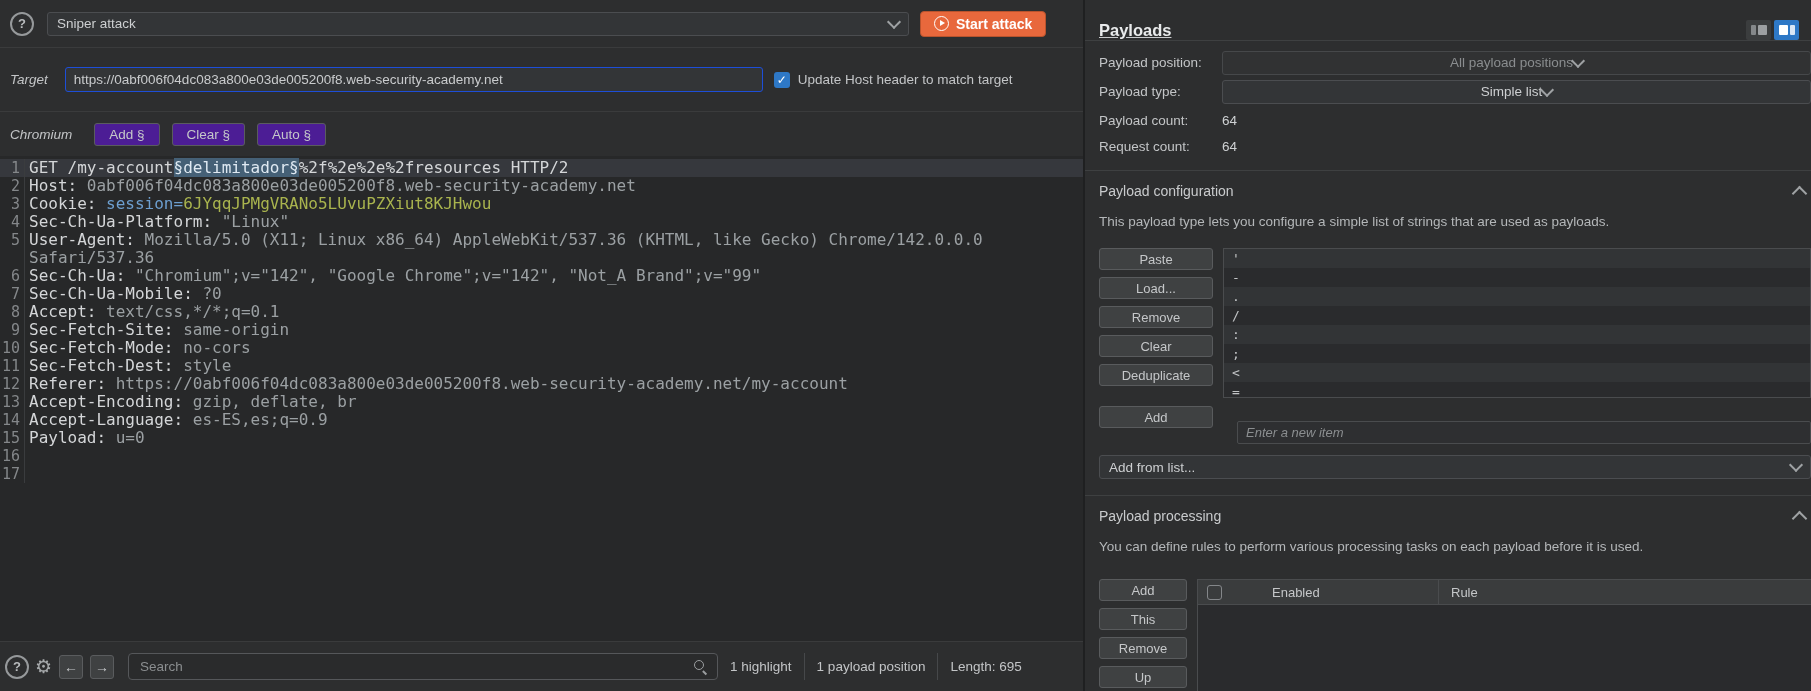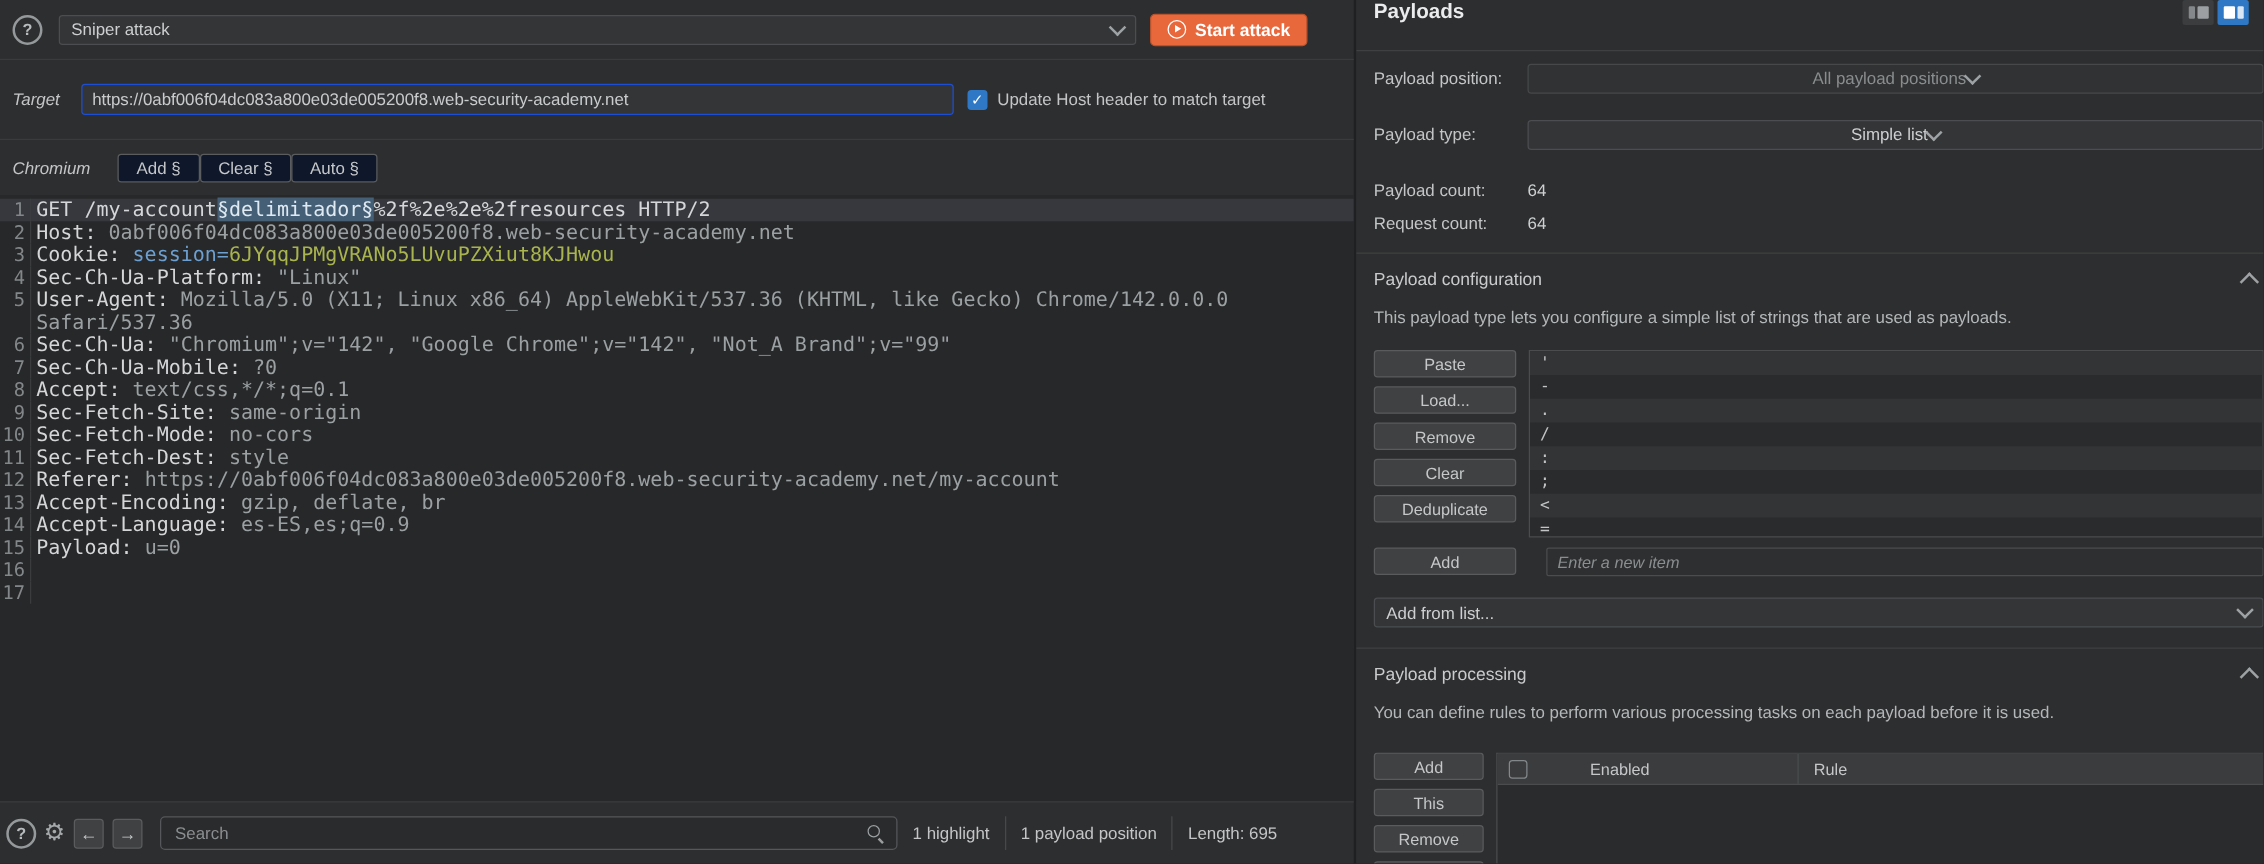--- a/index.html
+++ b/index.html
@@ -26,22 +26,22 @@
   .target-row{height:64px;flex:none;display:flex;align-items:center;border-bottom:1px solid #3a3b3c;padding:0 10px;box-sizing:border-box;}
   .row-label{color:#c3c5c7;font-size:13.5px;flex:none;font-style:italic;}
   .target-input{margin-left:17px;width:698px;height:25px;background:#333537;border:1px solid #1d4ed8;border-radius:3px;
                 color:#c9cbcd;font-size:13.5px;padding:0 8px;box-sizing:border-box;outline:none;}
   .checkbox{margin-left:11px;width:16px;height:16px;border-radius:3px;background:#2e78c6;color:#fff;font-size:12px;
             display:flex;align-items:center;justify-content:center;flex:none;}
   .checkbox-label{margin-left:8px;font-size:13.5px;color:#c3c5c7;}
 
   .positions-row{height:44px;flex:none;display:flex;align-items:center;padding:0 10px;box-sizing:border-box;}
   .pos-buttons{display:flex;margin-left:22px;}
-  .pos-btn{background:#0f172a;border:1px solid #5a5c5e;border-radius:3px;color:#c5c7c9;font-size:13.5px;height:23px;
-           padding:0 14px;margin-right:0;}
+  .pos-btn{background:#4c1d95;border:1px solid #5a5c5e;border-radius:3px;color:#c5c7c9;font-size:13.5px;height:23px;
+           padding:0 14px;margin-right:12px;}
 
   .editor{flex:1;background:#272829;font-family:"DejaVu Sans Mono",monospace;font-size:16px;line-height:18px;
           padding-top:3px;overflow:hidden;}
   .code-line{display:flex;min-height:18px;}
   .code-line.current{background:#36383d;}
   .ln{flex:none;width:20px;text-align:right;color:#84878a;padding-right:4px;font-size:15px;border-right:1px solid #3a3c3e;}
   .lc{flex:1;white-space:pre-wrap;word-wrap:break-word;padding-left:4px;color:#d4d6d8;}
   .seg-p{color:#d4d6d8}
   .seg-h{color:#d4d6d8}
   .seg-v{color:#9ba0a3}
@@ -58,53 +58,53 @@
   .search-input{flex:1;background:transparent;border:none;outline:none;color:#c5c7c9;font-size:13.5px;}
   .search-input::placeholder{color:#8b8e90;}
   .lens{position:relative;width:15px;height:15px;flex:none;}
   .lens::before{content:"";position:absolute;left:1px;top:1px;width:8px;height:8px;border:1.5px solid #9b9ea0;border-radius:50%;}
   .lens::after{content:"";position:absolute;left:10px;top:11px;width:5px;height:1.6px;background:#9b9ea0;transform:rotate(45deg);transform-origin:left center;}
   .status-item{font-size:13.5px;color:#c3c5c7;margin:0 12px;white-space:nowrap;}
   .status-divider{width:1px;height:27px;background:#46484a;flex:none;}
 
   
   .right-panel{flex:1;display:flex;flex-direction:column;background:#2d2e2f;overflow:hidden;}
-  .rp-header{height:40px;flex:none;display:flex;align-items:flex-start;padding:0 12px 0 14px;border-bottom:1px solid #3e4041;}
+  .rp-header{height:40px;flex:none;display:flex;align-items:flex-end;padding:0 12px 0 14px;border-bottom:1px solid #3e4041;text-decoration:underline;}
   .rp-title{font-size:16.5px;font-weight:bold;color:#e9ebec;flex:1;}
   .toggle-btn{width:25px;height:20px;border:none;border-radius:2px;display:flex;align-items:center;justify-content:center;gap:2px;padding:0;}
   .toggle-btn.gray{background:#3b3d3e;}
   .toggle-btn.blue{background:#2e78c6;margin-left:3px;}
   .tb-bar{height:10px;border-radius:1px;}
   .toggle-btn.gray .b1{width:5px;background:#85888a;}
   .toggle-btn.gray .b2{width:9px;background:#9da0a2;}
   .toggle-btn.blue .b1{width:9px;background:#ffffff;}
   .toggle-btn.blue .b2{width:5px;background:#d9e6f5;}
 
   .rp-fields{flex:none;padding:9px 0 10px 14px;border-bottom:1px solid #3e4041;}
-  .field-row{display:flex;align-items:center;height:25px;margin-bottom:20px;}
+  .field-row{display:flex;align-items:center;height:25px;margin-bottom:4px;}
   .field-row.count{height:24px;margin-bottom:2px;}
   .field-label{width:123px;flex:none;font-size:13.5px;color:#c3c5c7;}
   .field-select{flex:1;justify-content:center;border-radius:3px;height:24px;}
   .field-select.disabled{color:#8a8d8f;background:#313233;border-color:#46484a;}
   .field-value{font-size:13.5px;color:#ced1d3;}
 
   .section-header{flex:none;display:flex;align-items:center;padding:12px 6px 0 14px;font-size:14px;color:#c9cbcd;}
   .sh-spacer{flex:1;}
   .chev-up{width:9px;height:9px;border-left:2px solid #9fa2a4;border-top:2px solid #9fa2a4;transform:rotate(45deg);margin-top:4px;flex:none;}
   .section-desc{flex:none;padding:15px 14px 14px 14px;font-size:13.5px;color:#b4b7b9;}
 
   .config-grid{flex:none;display:grid;grid-template-columns:124px 1fr;padding-left:14px;margin-top:5px;}
   .btn-col{display:flex;flex-direction:column;padding-right:10px;}
   .rp-btn{height:22px;margin-bottom:7px;background:#3f4142;border:1px solid #595b5d;border-radius:3px;color:#c5c7c9;font-size:13px;padding:0;}
   .payload-list{height:148px;border:1px solid #4a4c4e;background:#2a2b2d;overflow:hidden;
                 font-family:"DejaVu Sans Mono",monospace;font-size:13px;color:#c2c4c6;}
   .pl-row{height:19px;line-height:19px;padding-left:8px;}
   .pl-row.odd{background:#323436;}
   .add-cell{margin-top:8px;}
-  .add-input-cell{margin-top:8px;padding-left:14px;}
+  .add-input-cell{margin-top:23px;padding-left:14px;}
   .add-input{width:100%;height:23px;background:#2e2f31;border:1px solid #4a4c4e;border-radius:2px;color:#c5c7c9;
              font-size:13px;padding:0 8px;box-sizing:border-box;outline:none;}
   .add-input::placeholder{font-style:italic;color:#8b8e90;}
   .add-from-list{margin:11px 0 0 14px;width:calc(100% - 14px);justify-content:space-between;box-sizing:border-box;}
   .rp-divider{flex:none;height:1px;background:#3e4041;margin-top:16px;}
 
   .proc-grid{flex:1;display:grid;grid-template-columns:98px 1fr;grid-template-rows:1fr;padding-left:14px;margin-top:11px;overflow:hidden;}
   .proc-table{display:flex;flex-direction:column;border:1px solid #4a4c4e;border-right:none;border-bottom:none;background:#2a2b2d;overflow:hidden;}
   .proc-header{height:24px;flex:none;background:#3a3c3d;border-bottom:1px solid #4a4c4e;display:flex;align-items:stretch;
                font-size:13px;color:#c5c7c9;}

